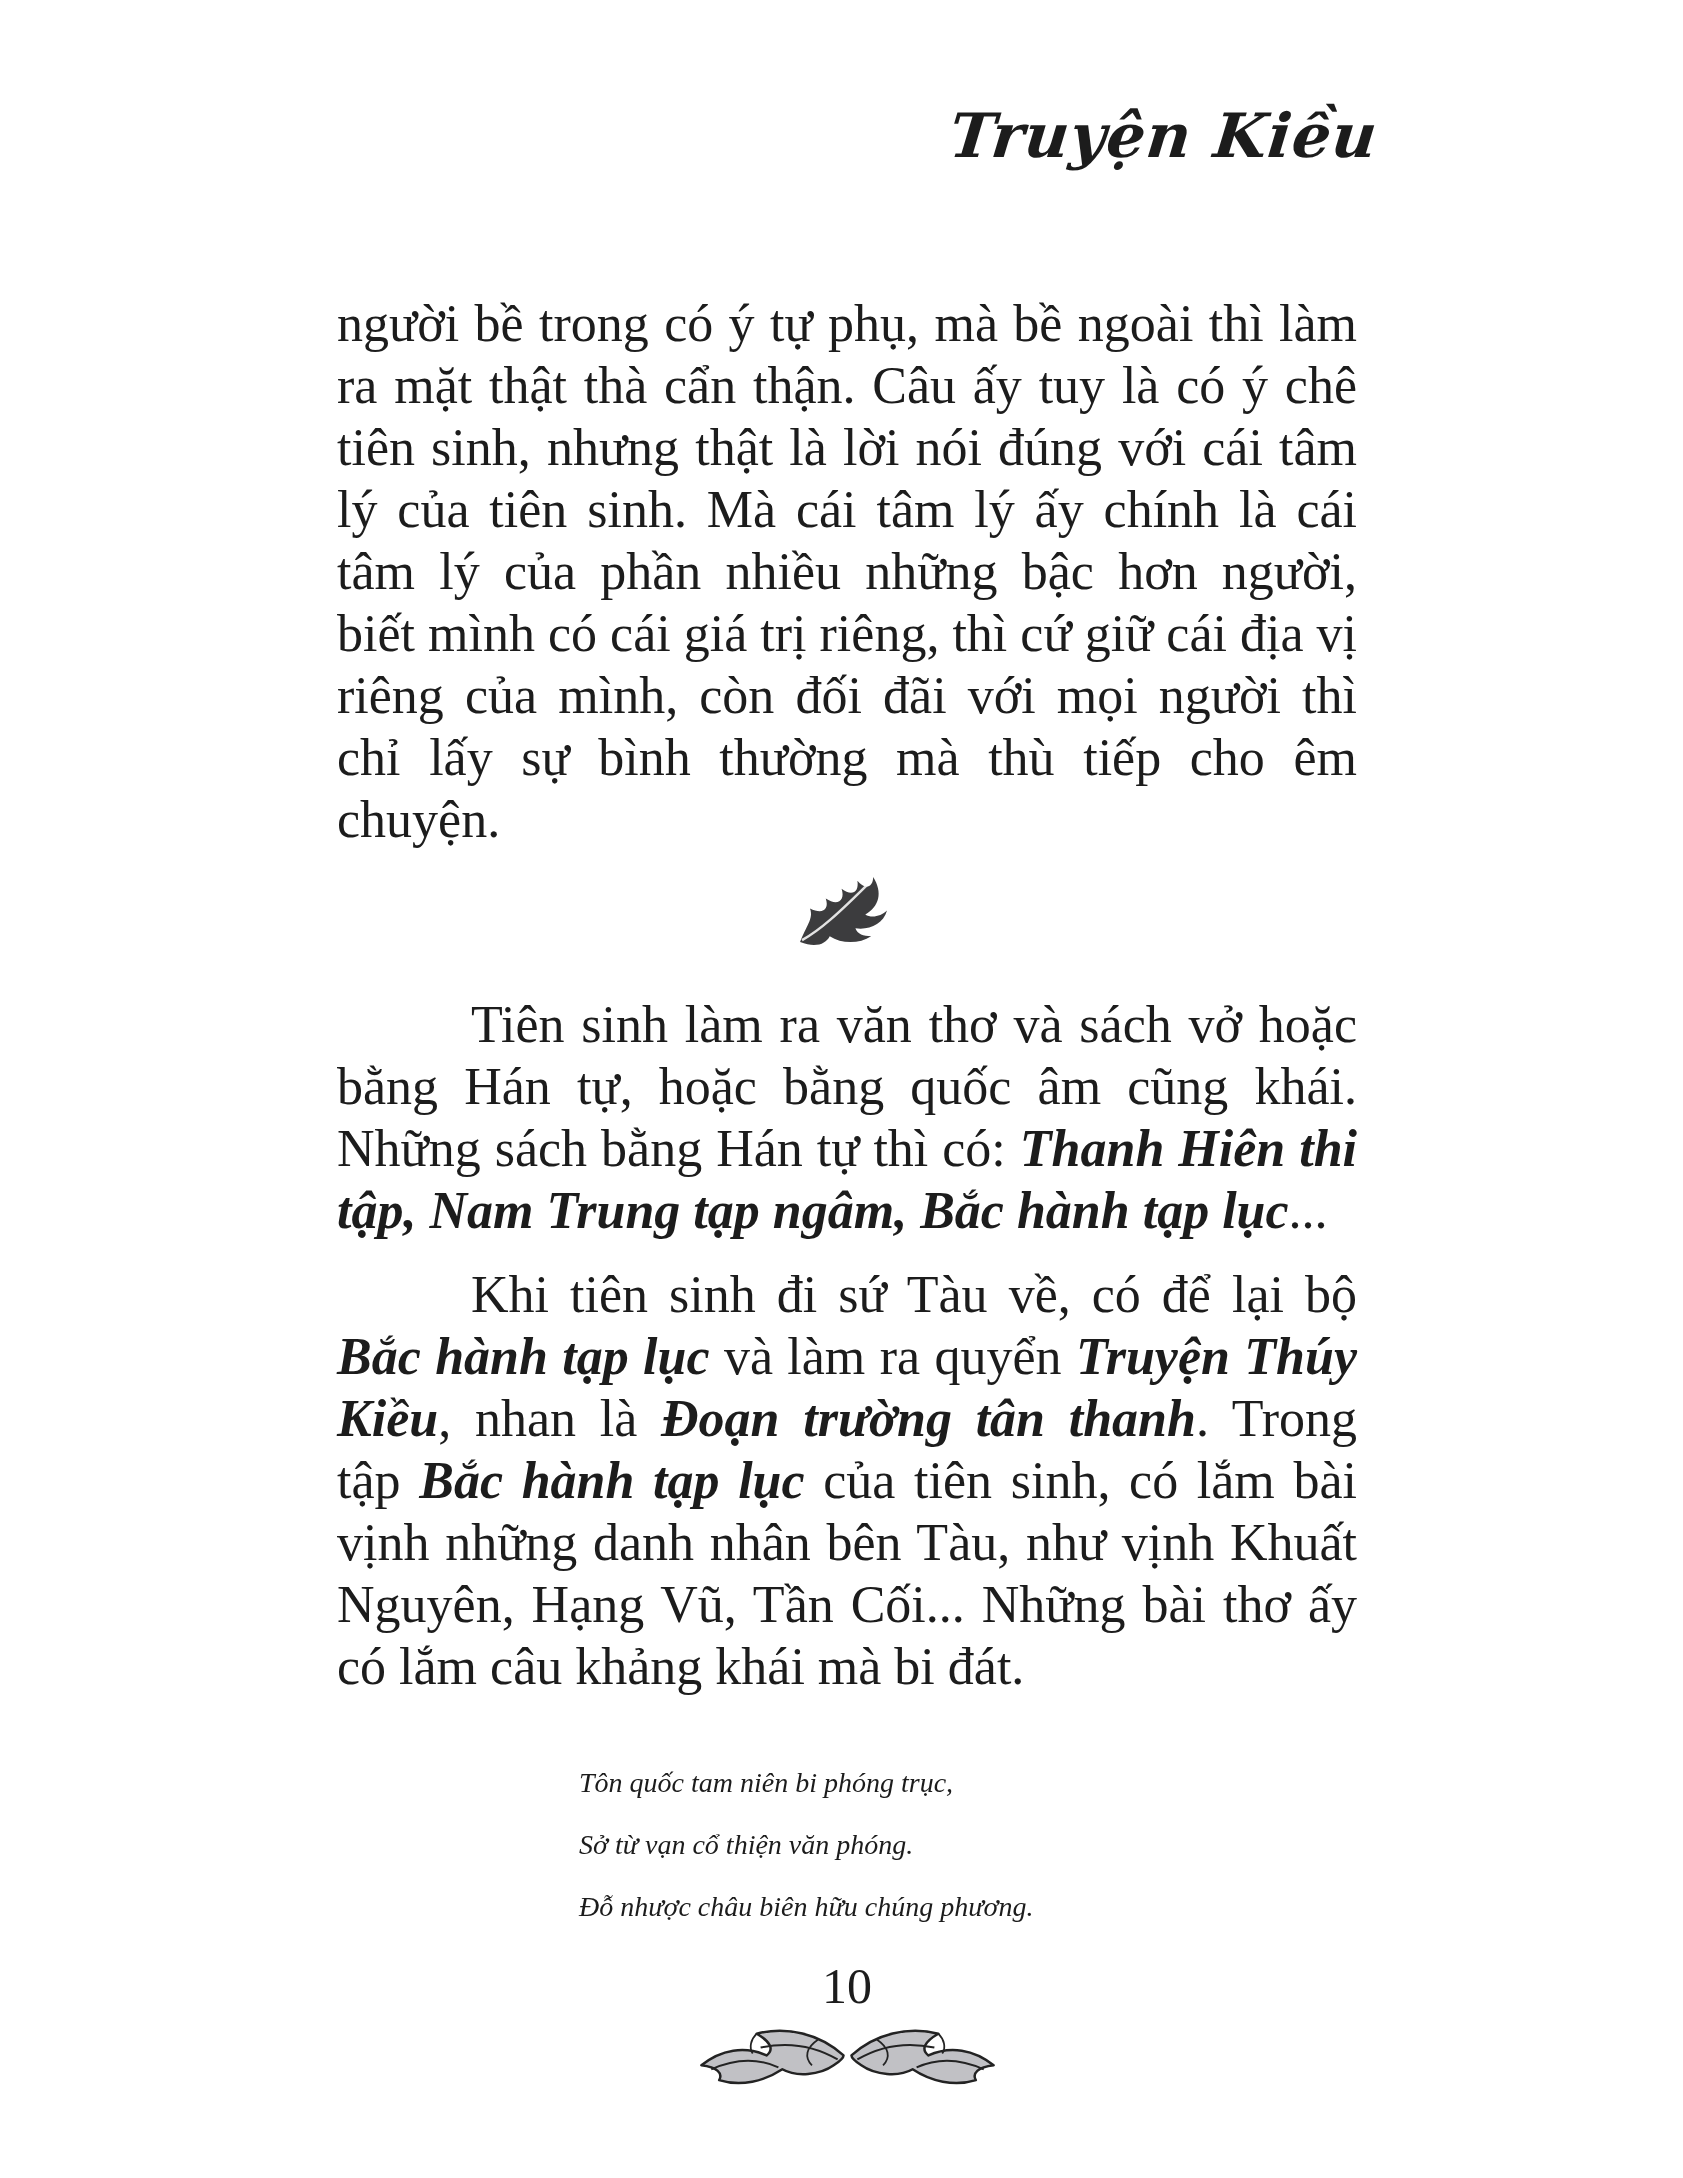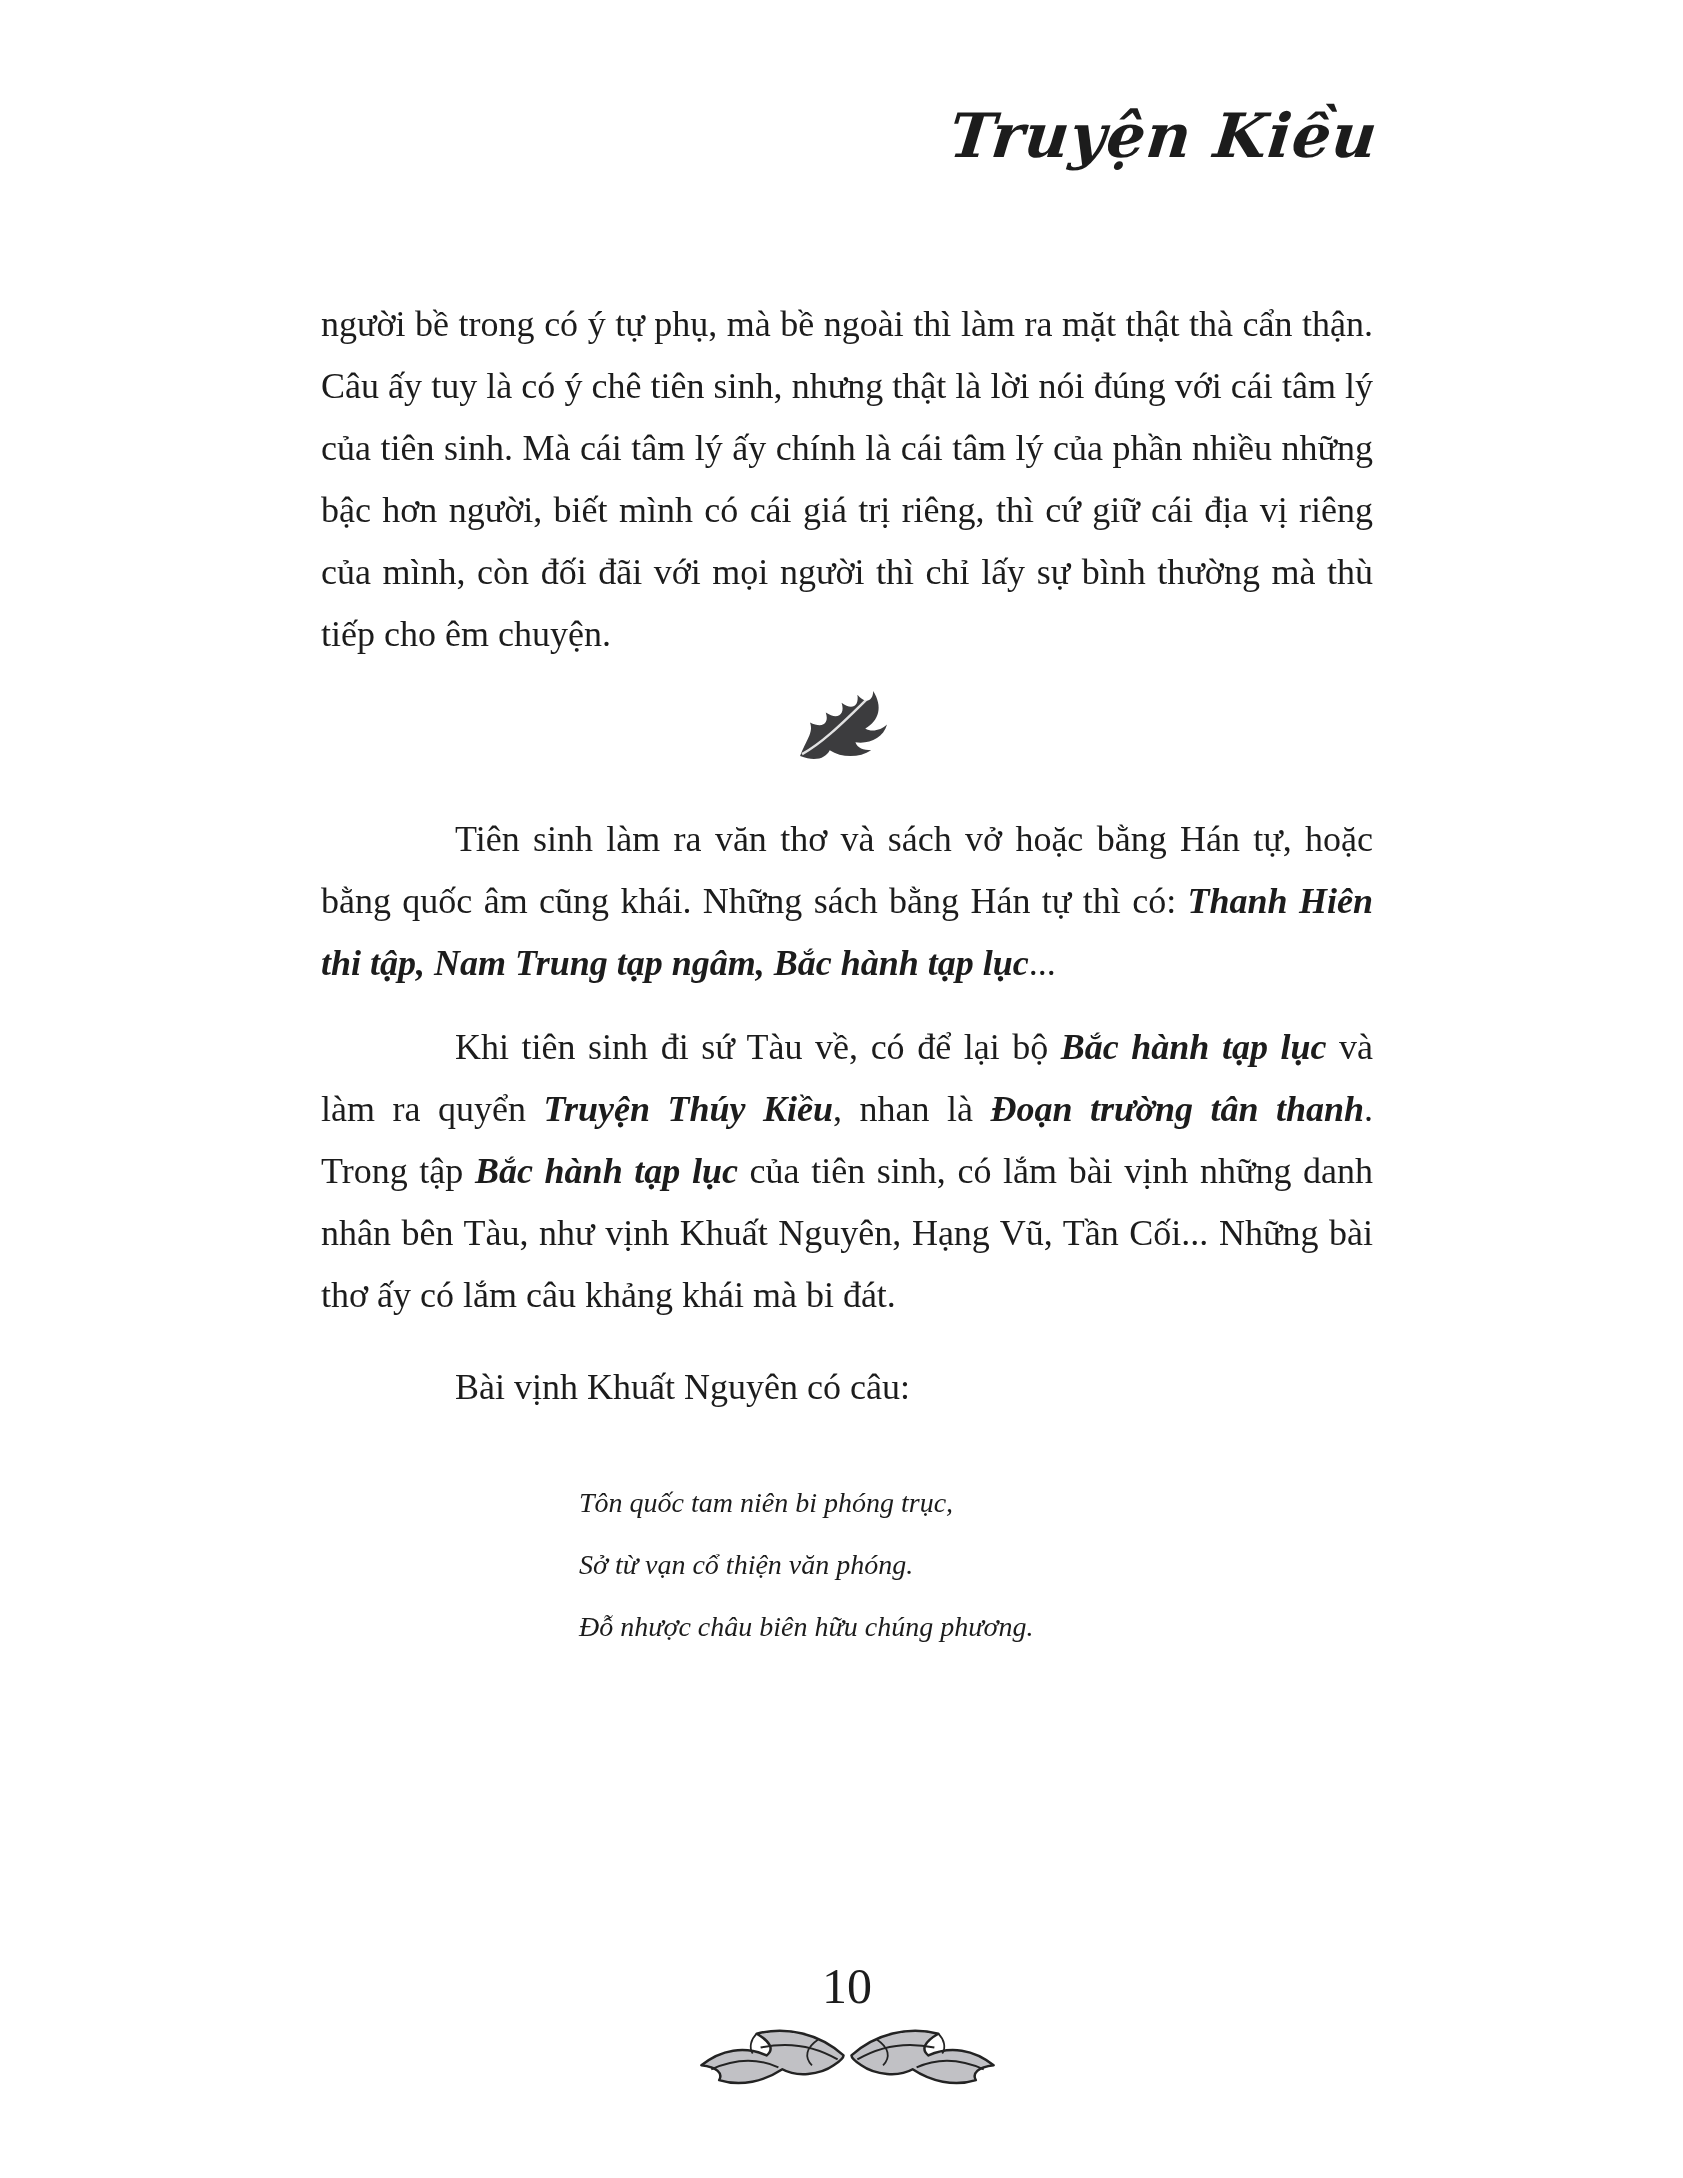--- a/index.html
+++ b/index.html
@@ -25,24 +25,24 @@
     font-family: "DejaVu Serif", serif;
     font-style: italic;
     font-weight: bold;
     font-size: 61px;
     letter-spacing: 1px;
     line-height: 89px;
     transform: skewX(-6deg);
     transform-origin: right bottom;
   }
   .body-text {
-    font-size: 36px;
+    font-size: 52px;
     line-height: 62px;
     text-align: justify;
-    margin: 0;
+    margin: 16px;
   }
   .para-1 { margin-top: 113px; }
   .para-2 { margin-top: 44px; }
   .para-3 { margin-top: 22px; }
   .para-4 { margin-top: 30px; text-align: left; }
   .indent { text-indent: 134px; }
   .body-text em { font-style: italic; font-weight: bold; }
   .divider-wrap {
     margin: 16px auto 0 auto;
     width: 129px;
@@ -89,21 +89,20 @@
                C86,52 96,50 102,44 C98,58 84,64 70,62 C72,68 78,70 86,70
                C74,78 56,78 44,70 C40,78 30,82 14,76 Z" fill="#3c3c3e"></path>
       <path d="M16,74 C34,64 52,48 86,14" stroke="#ffffff" stroke-width="2.5" fill="none" opacity="0.85"></path>
     </svg>
   </div>
 
   <p class="body-text para-2 indent"><span>Tiên sinh làm ra văn thơ và sách vở hoặc bằng Hán tự, hoặc bằng quốc âm cũng khái. Những sách bằng Hán tự thì có: </span><em>Thanh Hiên thi tập, Nam Trung tạp ngâm, Bắc hành tạp lục</em><span>...</span></p>
 
   <p class="body-text para-3 indent"><span>Khi tiên sinh đi sứ Tàu về, có để lại bộ </span><em>Bắc hành tạp lục</em><span> và làm ra quyển </span><em>Truyện Thúy Kiều</em><span>, nhan là </span><em>Đoạn trường tân thanh</em><span>. Trong tập </span><em>Bắc hành tạp lục</em><span> của tiên sinh, có lắm bài vịnh những danh nhân bên Tàu, như vịnh Khuất Nguyên, Hạng Vũ, Tần Cối... Những bài thơ ấy có lắm câu khảng khái mà bi đát.</span></p>
 
-  <p class="body-text para-4 indent"><span>Bài vịnh Khuất Nguyên có câu:</span></p>
 
   <div class="verse">
     <div>Tôn quốc tam niên bi phóng trục,</div>
     <div>Sở từ vạn cổ thiện văn phóng.</div>
     <div>Đỗ nhược châu biên hữu chúng phương.</div>
   </div>
 
 </div>
 
 <div class="footer">

